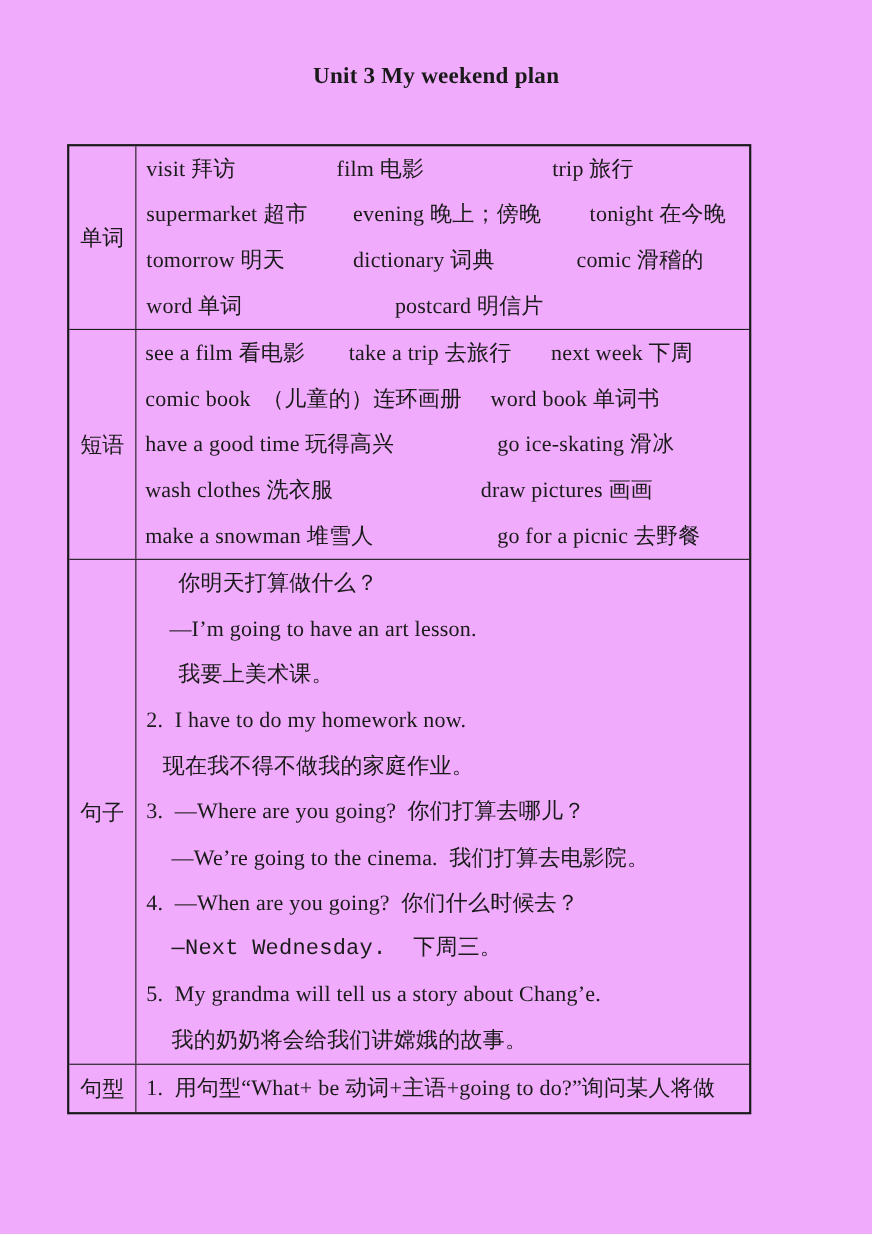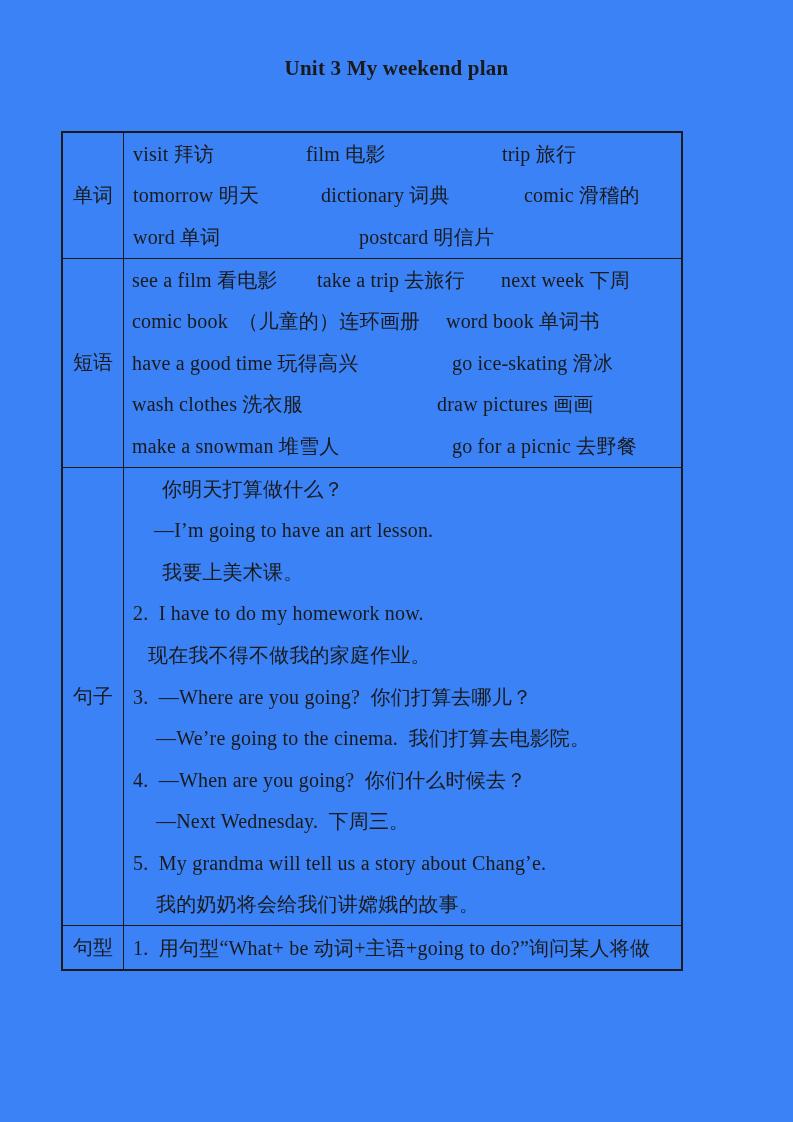--- a/index.html
+++ b/index.html
@@ -1,21 +1,21 @@
 <!DOCTYPE html>
 <html><head>
 <meta charset="utf-8">
 <style>
   html,body{margin:0;padding:0;background:#ffffff;}
   body{
     width:793px;height:1122px;
     font-family:"Liberation Serif","DejaVu Serif",serif;
     color:#1a1a1a;
   }
-  .page{position:relative;width:793px;height:1122px;background:#3b82f6;overflow:hidden;}
+  .page{position:relative;width:793px;height:1122px;background:#f0abfc;overflow:hidden;}
   .title{
     position:absolute;top:56px;left:0;width:100%;
     text-align:center;font-size:21px;font-weight:bold;margin:0;
     letter-spacing:0.2px;
   }
   .doc-table{
     position:absolute;left:61px;top:131px;width:622px;
     border:2px solid #1a1a1a;
     box-sizing:border-box;
   }
@@ -41,20 +41,25 @@
 <div class="page">
   <h1 class="title">Unit 3 My weekend plan</h1>
   <div class="doc-table">
       <div class="t-row row-0">
         <div class="label-cell">单词</div>
         <div class="content-cell">
           <div class="line">
             <span class="seg" style="left: 9px;">visit 拜访</span>
             <span class="seg" style="left: 182px;">film 电影</span>
             <span class="seg" style="left: 378px;">trip 旅行</span>
+          </div>
+          <div class="line">
+            <span class="seg" style="left: 9px;">supermarket 超市</span>
+            <span class="seg" style="left: 197px;">evening 晚上；傍晚</span>
+            <span class="seg" style="left: 412px;">tonight 在今晚</span>
           </div>
           <div class="line">
             <span class="seg" style="left: 9px;">tomorrow 明天</span>
             <span class="seg" style="left: 197px;">dictionary 词典</span>
             <span class="seg" style="left: 400px;">comic 滑稽的</span>
           </div>
           <div class="line">
             <span class="seg" style="left: 9px;">word 单词</span>
             <span class="seg" style="left: 235px;">postcard 明信片</span>
           </div>
@@ -107,21 +112,21 @@
           <div class="line">
             <span class="seg" style="left: 9px;">3.  —Where are you going?  你们打算去哪儿？</span>
           </div>
           <div class="line">
             <span class="seg" style="left: 32px;">—We’re going to the cinema.  我们打算去电影院。</span>
           </div>
           <div class="line">
             <span class="seg" style="left: 9px;">4.  —When are you going?  你们什么时候去？</span>
           </div>
           <div class="line">
-            <span class="seg" style="left: 32px;">—Next Wednesday.  下周三。</span>
+            <span class="seg" style="left: 32px; font-family: Liberation Mono, monospace;">—Next Wednesday.  下周三。</span>
           </div>
           <div class="line">
             <span class="seg" style="left: 9px;">5.  My grandma will tell us a story about Chang’e.</span>
           </div>
           <div class="line">
             <span class="seg" style="left: 32px;">我的奶奶将会给我们讲嫦娥的故事。</span>
           </div>
         </div>
       </div>
       <div class="t-row row-3">

